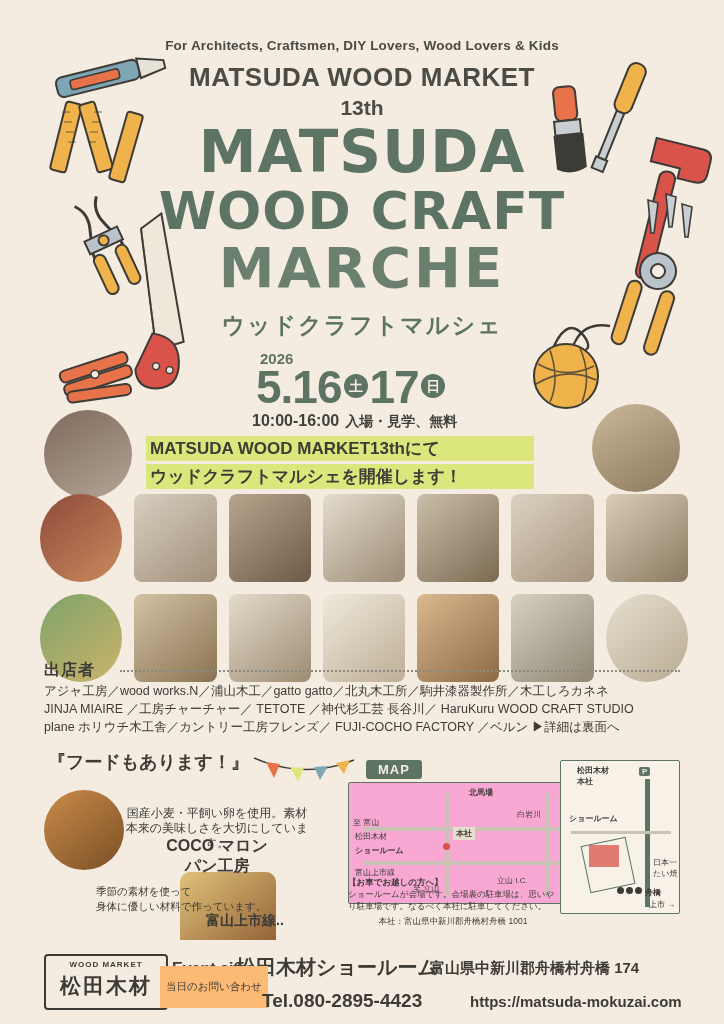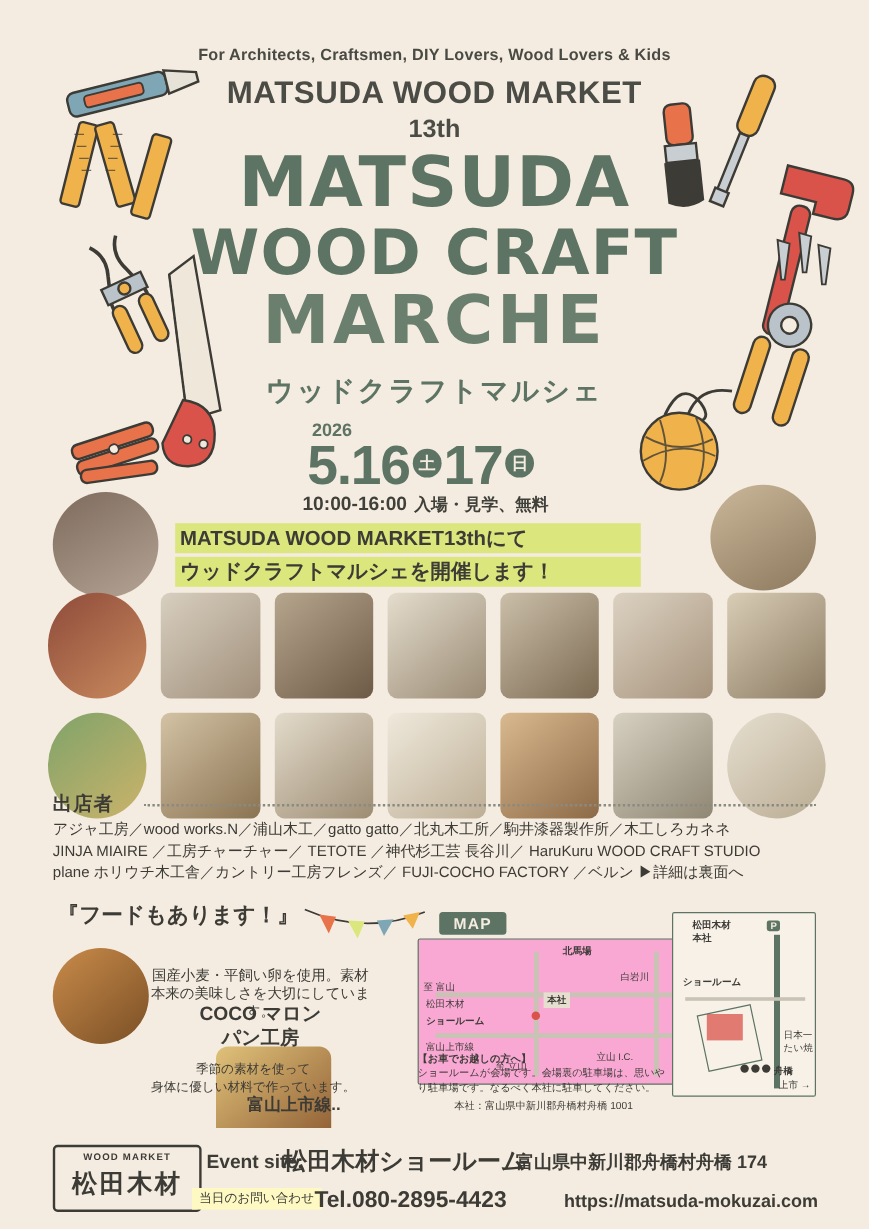--- a/index.html
+++ b/index.html
@@ -75,21 +75,21 @@
   .exh-list{position:absolute;top:682px;left:44px;width:640px;font-size:12.5px;line-height:18px;color:#3d3b36;}
   .exh-list div{white-space:nowrap;}
   .exh-note{color:#3d3b36;}
 
   
   .food-title{
     position:absolute;top:750px;left:48px;font-size:18px;font-weight:700;color:#3d3b36;
   }
   .food-txt1{position:absolute;top:806px;left:122px;width:190px;text-align:center;font-size:12px;line-height:15px;color:#3d3b36;}
   .coco{position:absolute;top:836px;left:122px;width:190px;text-align:center;font-size:16px;font-weight:700;color:#3d3b36;line-height:20px;}
-  .food-txt2{position:absolute;top:884px;left:96px;width:230px;text-align:center;font-size:10.5px;line-height:15px;color:#3d3b36;}
+  .food-txt2{position:absolute;top:884px;left:96px;width:230px;text-align:left;font-size:10.5px;line-height:15px;color:#3d3b36;}
   .kashi{position:absolute;top:912px;left:150px;width:190px;text-align:center;font-size:14px;font-weight:700;color:#3d3b36;}
 
   
   .mapbadge{
     position:absolute;top:760px;left:366px;background:#5d7363;color:#f4ece1;
     font-size:13px;font-weight:700;padding:2px 12px;border-radius:3px;letter-spacing:1px;
   }
   .mapbox{
     position:absolute;top:782px;left:348px;width:330px;height:120px;
     border:1.5px solid #5d7363;border-radius:2px;background:#f9a8d4;
@@ -110,21 +110,21 @@
     position:absolute;left:0;bottom:0;width:724px;height:84px;background:#f4ece1;
   }
   .logo{
     position:absolute;left:44px;bottom:14px;width:120px;height:52px;border:2px solid #3d3b36;border-radius:4px;background:#f4ece1;
   }
   .logo .l1{position:absolute;top:4px;left:0;width:100%;text-align:center;font-size:8px;letter-spacing:1px;font-weight:700;}
   .logo .l2{position:absolute;top:16px;left:0;width:100%;text-align:center;font-size:21px;font-weight:700;letter-spacing:2px;}
   .ev-label{position:absolute;left:172px;bottom:46px;font-size:16px;font-weight:700;}
   .ev-site{position:absolute;left:236px;bottom:43px;font-size:20px;font-weight:700;}
   .ev-addr{position:absolute;left:430px;bottom:46px;font-size:15px;font-weight:700;}
-  .toi{position:absolute;left:160px;bottom:16px;font-size:10.5px;background:#fef9c3;padding:2px 6px;}
+  .toi{position:absolute;left:160px;bottom:16px;font-size:10.5px;background:#fdba74;padding:14px 6px;}
   .tel{position:absolute;left:262px;bottom:12px;font-size:19px;font-weight:700;}
   .url{position:absolute;left:470px;bottom:14px;font-size:15px;font-weight:700;}
 </style>
 </head>
 <body>
 
 <div class="page">
 
   <svg class="deco" style="left:48px;top:48px;" width="120" height="60">
     <g transform="rotate(-14 60 30)">

